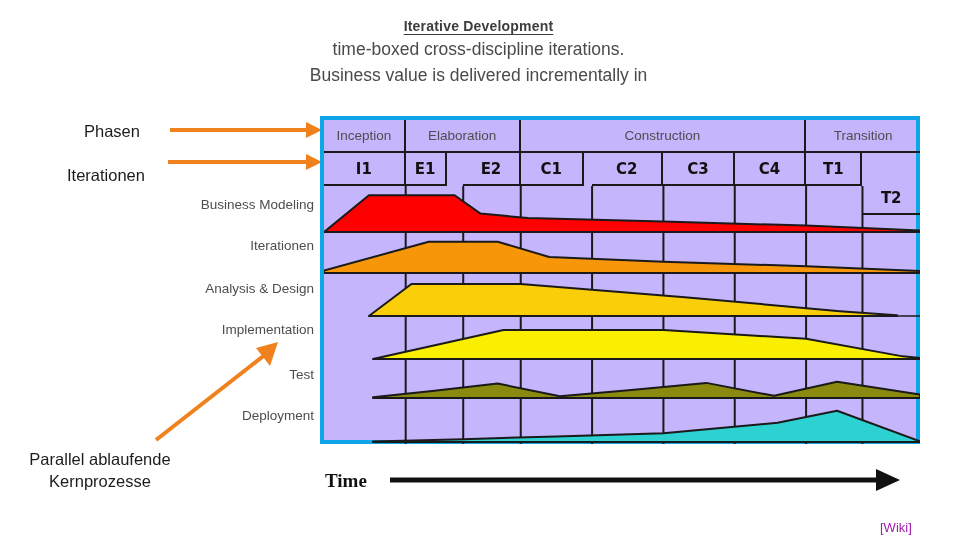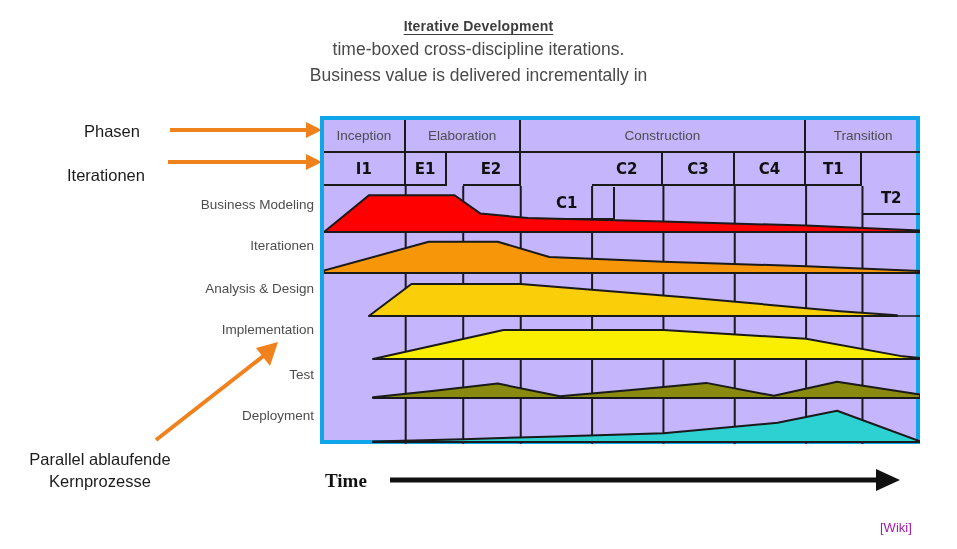--- a/index.html
+++ b/index.html
@@ -107,21 +107,21 @@
   <div id="iter-row">
       <div class="hdr iter-cell" style="left: 0px; width: 81.6911px;">
         <span>I1</span>
       </div>
       <div class="hdr iter-cell" style="left: 81.6911px; width: 41px;">
         <span>E1</span>
       </div>
       <div class="hdr iter-cell" style="left: 139.22px; width: 57.529px;">
         <span>E2</span>
       </div>
-      <div class="hdr iter-cell" style="left: 196.749px; width: 94px; margin-top: 34px;">
+      <div class="hdr iter-cell" style="left: 196.749px; width: 63px;">
         <span>C1</span>
       </div>
       <div class="hdr iter-cell" style="left: 268.085px; width: 71.3359px;">
         <span>C2</span>
       </div>
       <div class="hdr iter-cell" style="left: 339.421px; width: 71.3359px;">
         <span>C3</span>
       </div>
       <div class="hdr iter-cell" style="left: 410.757px; width: 71.3359px;">
         <span>C4</span>

